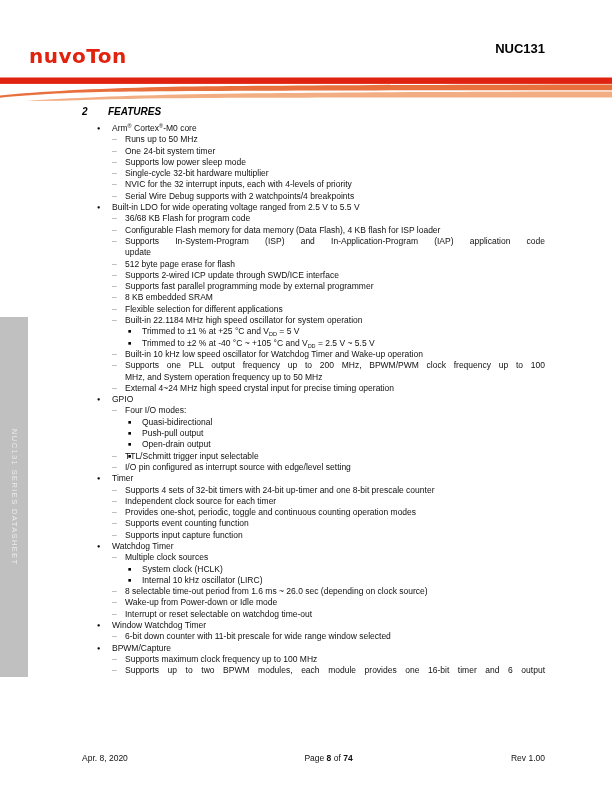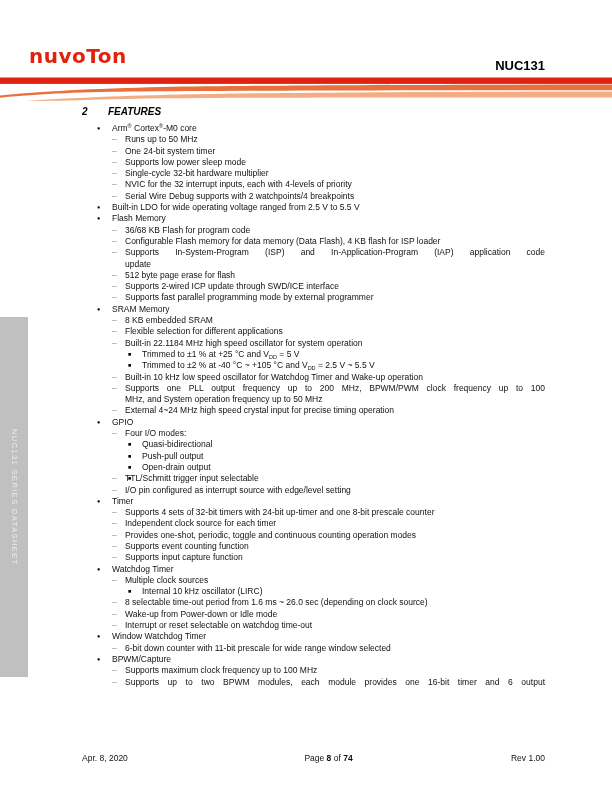--- a/index.html
+++ b/index.html
@@ -7,21 +7,21 @@
     width:612px;height:792px;position:relative;overflow:hidden;
     font-family:"Liberation Sans","DejaVu Sans",sans-serif;color:#1a1a1a;
   }
   
   .logo{
     position:absolute;left:29px;top:44px;
     font-family:"DejaVu Sans",sans-serif;font-weight:bold;
     font-size:20px;letter-spacing:.5px;color:var(--brand-red,#e1230e);
   }
   .doc-title{
-    position:absolute;right:67px;top:58px;
+    position:absolute;right:67px;top:41px;
     font-size:13px;font-weight:bold;color:#000;
   }
   .swoosh{position:absolute;left:0;top:77px;width:612px;height:24px;}
   .sw-red{fill:var(--bar-red,#df2310);}
   .sw-orange{fill:var(--band-orange,#e8703d);}
   .sw-salmon{fill:var(--band-salmon,#f2ad83);}
   
   .side-tab{
     position:absolute;left:0;top:317px;width:28px;height:360px;
     background:var(--sidebar-gray,#c0c0c0);
@@ -100,24 +100,20 @@
         <span class="ftext">NVIC for the 32 interrupt inputs, each with 4-levels of priority</span>
       </div>
       <div class="feat lvl2">
         <span class="marker">–</span>
         <span class="ftext">Serial Wire Debug supports with 2 watchpoints/4 breakpoints</span>
       </div>
       <div class="feat lvl1">
         <span class="marker">●</span>
         <span class="ftext">Built-in LDO for wide operating voltage ranged from 2.5 V to 5.5 V</span>
       </div>
-      <div class="feat lvl1">
-        <span class="marker">●</span>
-        <span class="ftext">Flash Memory</span>
-      </div>
       <div class="feat lvl2">
         <span class="marker">–</span>
         <span class="ftext">36/68 KB Flash for program code</span>
       </div>
       <div class="feat lvl2">
         <span class="marker">–</span>
         <span class="ftext">Configurable Flash memory for data memory (Data Flash), 4 KB flash for ISP loader</span>
       </div>
       <div class="feat lvl2">
         <span class="marker">–</span>
@@ -128,24 +124,20 @@
         <span class="ftext">512 byte page erase for flash</span>
       </div>
       <div class="feat lvl2">
         <span class="marker">–</span>
         <span class="ftext">Supports 2-wired ICP update through SWD/ICE interface</span>
       </div>
       <div class="feat lvl2">
         <span class="marker">–</span>
         <span class="ftext">Supports fast parallel programming mode by external programmer</span>
       </div>
-      <div class="feat lvl1">
-        <span class="marker">●</span>
-        <span class="ftext">SRAM Memory</span>
-      </div>
       <div class="feat lvl2">
         <span class="marker">–</span>
         <span class="ftext">8 KB embedded SRAM</span>
       </div>
       <div class="feat lvl2">
         <span class="marker">–</span>
         <span class="ftext">Flexible selection for different applications</span>
       </div>
       <div class="feat lvl2">
         <span class="marker">–</span>
@@ -226,20 +218,24 @@
         <span class="marker">–</span>
         <span class="ftext">Supports input capture function</span>
       </div>
       <div class="feat lvl1">
         <span class="marker">●</span>
         <span class="ftext">Watchdog Timer</span>
       </div>
       <div class="feat lvl2">
         <span class="marker">–</span>
         <span class="ftext">Multiple clock sources</span>
+      </div>
+      <div class="feat lvl3">
+        <span class="marker">■</span>
+        <span class="ftext">System clock (HCLK)</span>
       </div>
       <div class="feat lvl3">
         <span class="marker">■</span>
         <span class="ftext">Internal 10 kHz oscillator (LIRC)</span>
       </div>
       <div class="feat lvl2">
         <span class="marker">–</span>
         <span class="ftext">8 selectable time-out period from 1.6 ms ~ 26.0 sec (depending on clock source)</span>
       </div>
       <div class="feat lvl2">

